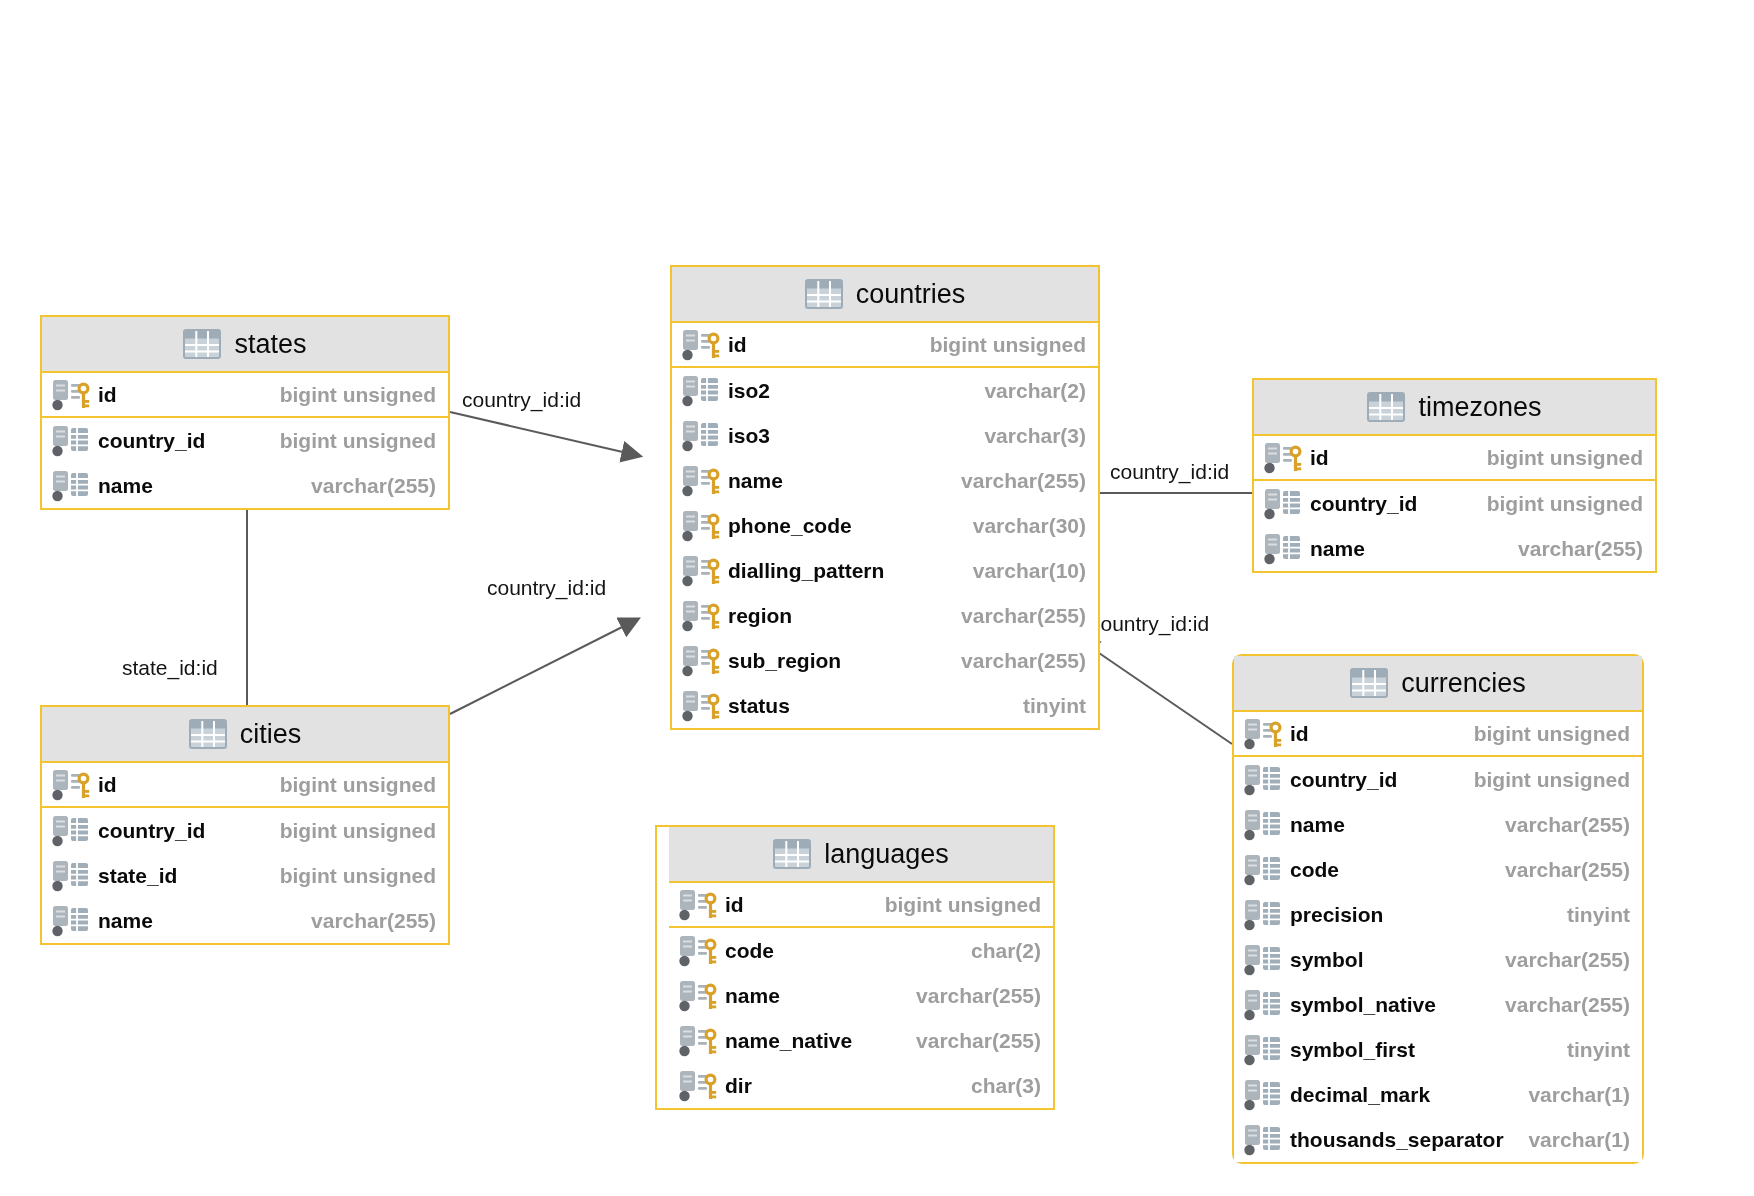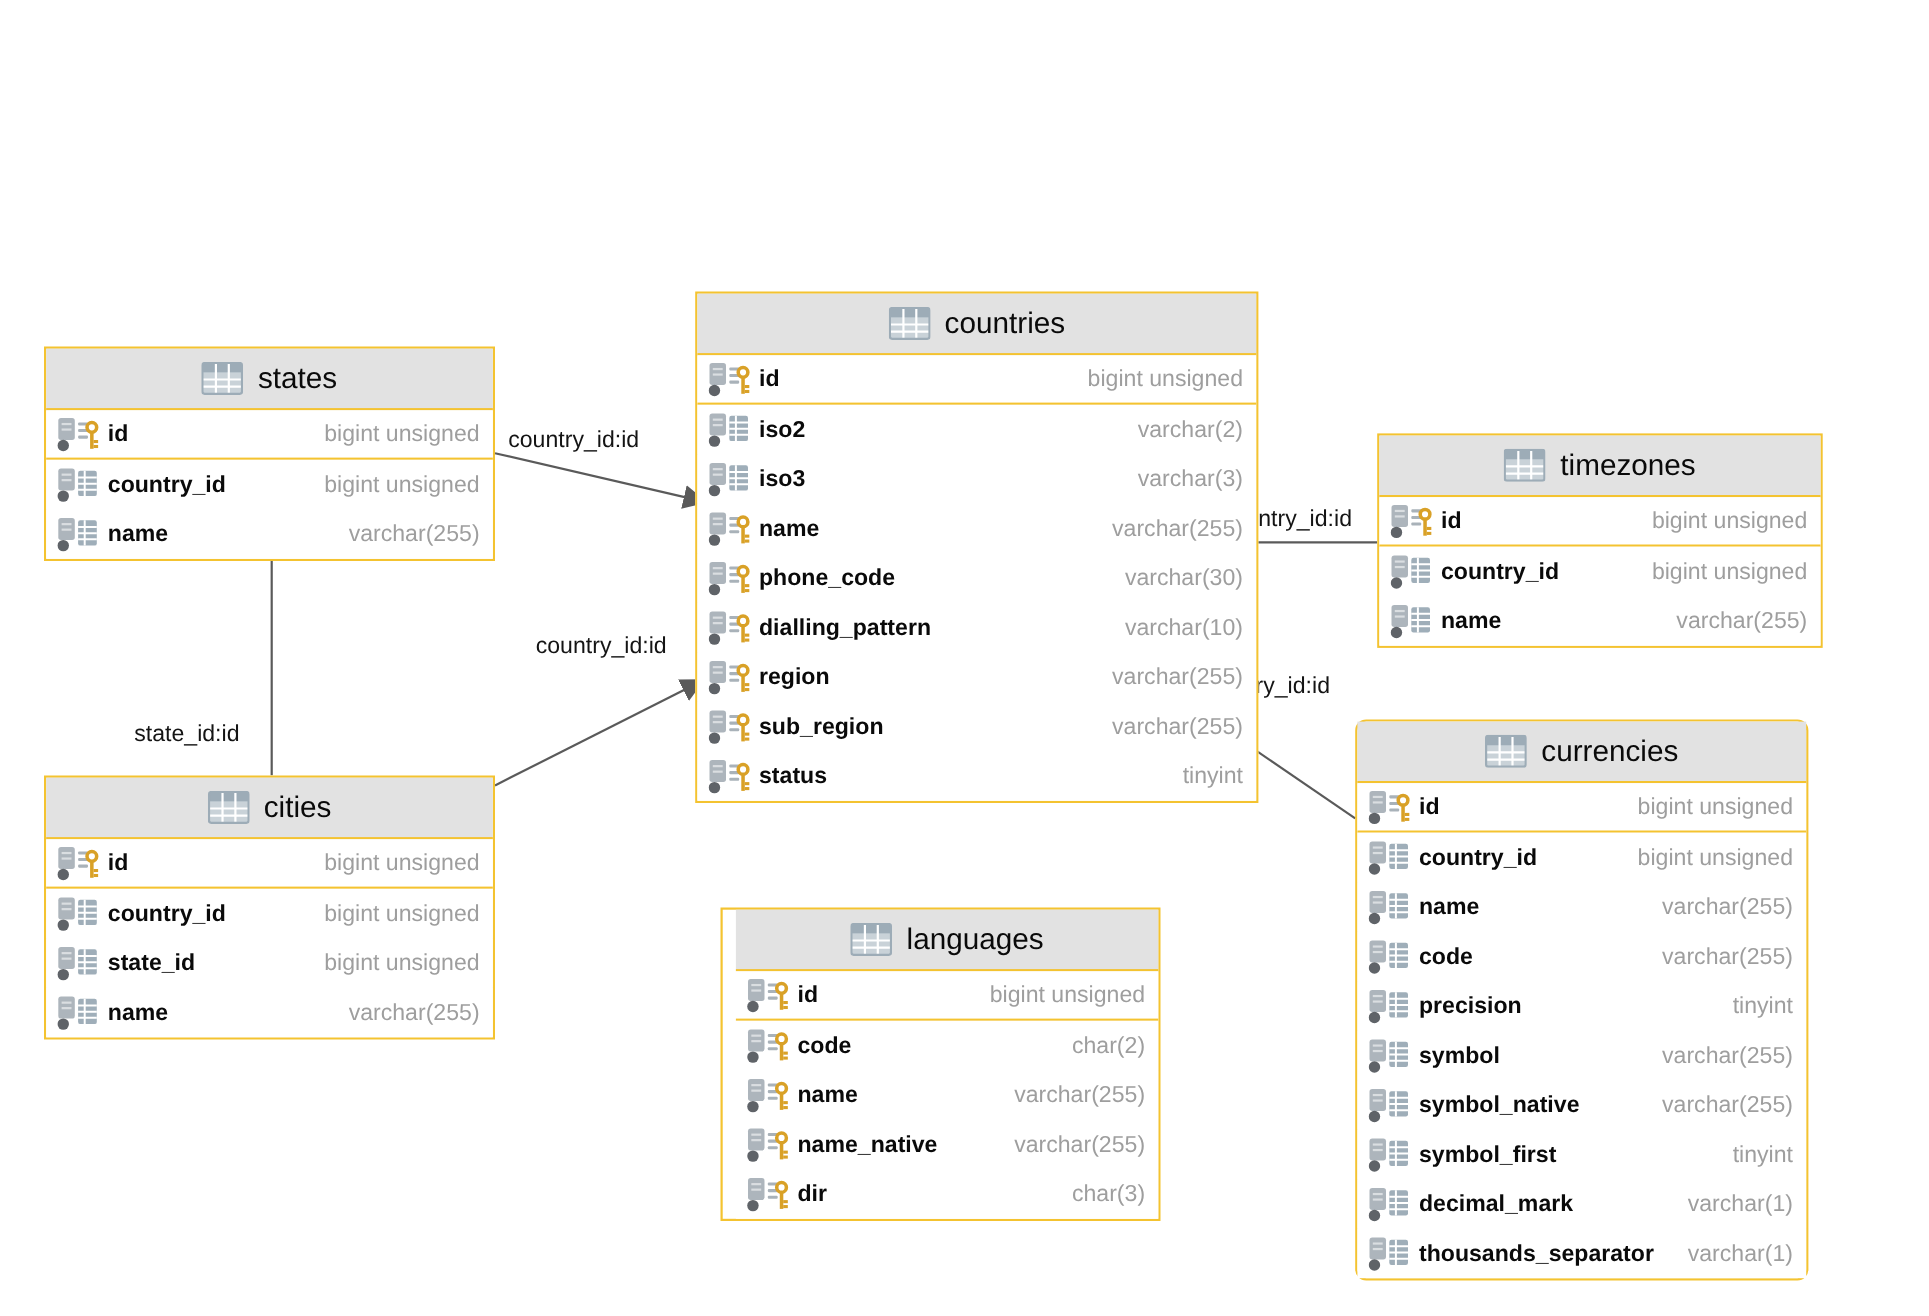--- a/index.html
+++ b/index.html
@@ -6,25 +6,25 @@
   .canvas{position:relative;width:1754px;height:1196px;background:#ffffff;overflow:hidden;
           font-family:"Liberation Sans", sans-serif;}
   .tbl{position:absolute;background:#ffffff;border:2px solid #F4C330;box-sizing:border-box;}
   .thead{height:54px;display:flex;align-items:center;justify-content:center;gap:13px;
          background:#E2E2E2;border-bottom:2px solid #F4C330;font-size:27px;color:#0a0a0a;}
   .trow{height:45px;display:flex;align-items:center;padding:0 12px 0 10px;background:#fff;box-sizing:border-box;}
   .trow.pk{border-bottom:2px solid #F4C330;}
   .cicon{width:40px;height:34px;flex:0 0 auto;}
   .ticon{width:38px;height:30px;flex:0 0 auto;}
   .cname{font-size:21px;font-weight:700;color:#0a0a0a;margin-left:6px;white-space:nowrap;}
-  .ctype{font-size:21px;color:#9E9E9E;margin-left:auto;white-space:nowrap;}
+  .ctype{font-size:21px;color:#9E9E9E;margin-left:auto;white-space:nowrap;font-weight:bold;}
   .rel-label{position:absolute;font-size:21px;color:#141414;white-space:nowrap;}
   #tbl-states{left:40px;top:291px;width:410px;margin-top:24px;}
-  #tbl-countries{left:632px;top:265px;width:512px;}
-  #tbl-timezones{left:1252px;top:394px;width:405px;text-align:right;}
+  #tbl-countries{left:670px;top:265px;width:430px;}
+  #tbl-timezones{left:1252px;top:378px;width:405px;text-align:right;}
   #tbl-cities{left:40px;top:705px;width:410px;}
   #tbl-languages{left:655px;top:825px;width:400px;padding-left:12px;}
   #tbl-currencies{left:1232px;top:654px;width:412px;border-radius:10px;}
   #lbl-r0{left:462px;top:388px;}
   #lbl-r1{left:487px;top:576px;}
   #lbl-r2{left:122px;top:656px;}
   #lbl-r3{left:1110px;top:460px;}
   #lbl-r4{left:1090px;top:612px;}
   svg.overlay{position:absolute;left:0;top:0;width:1754px;height:1196px;}
 </style>

